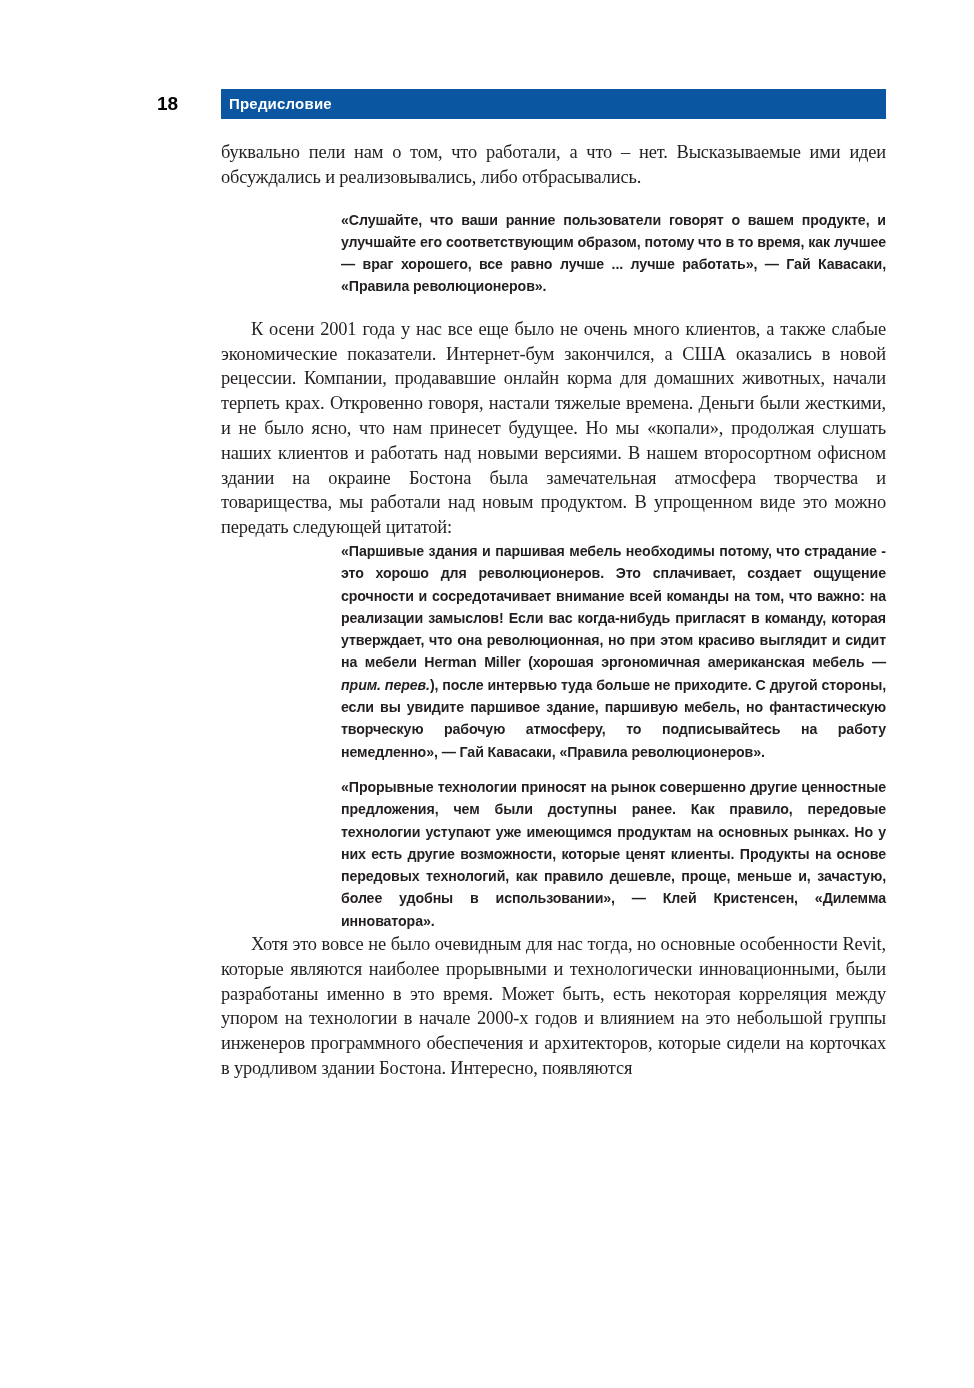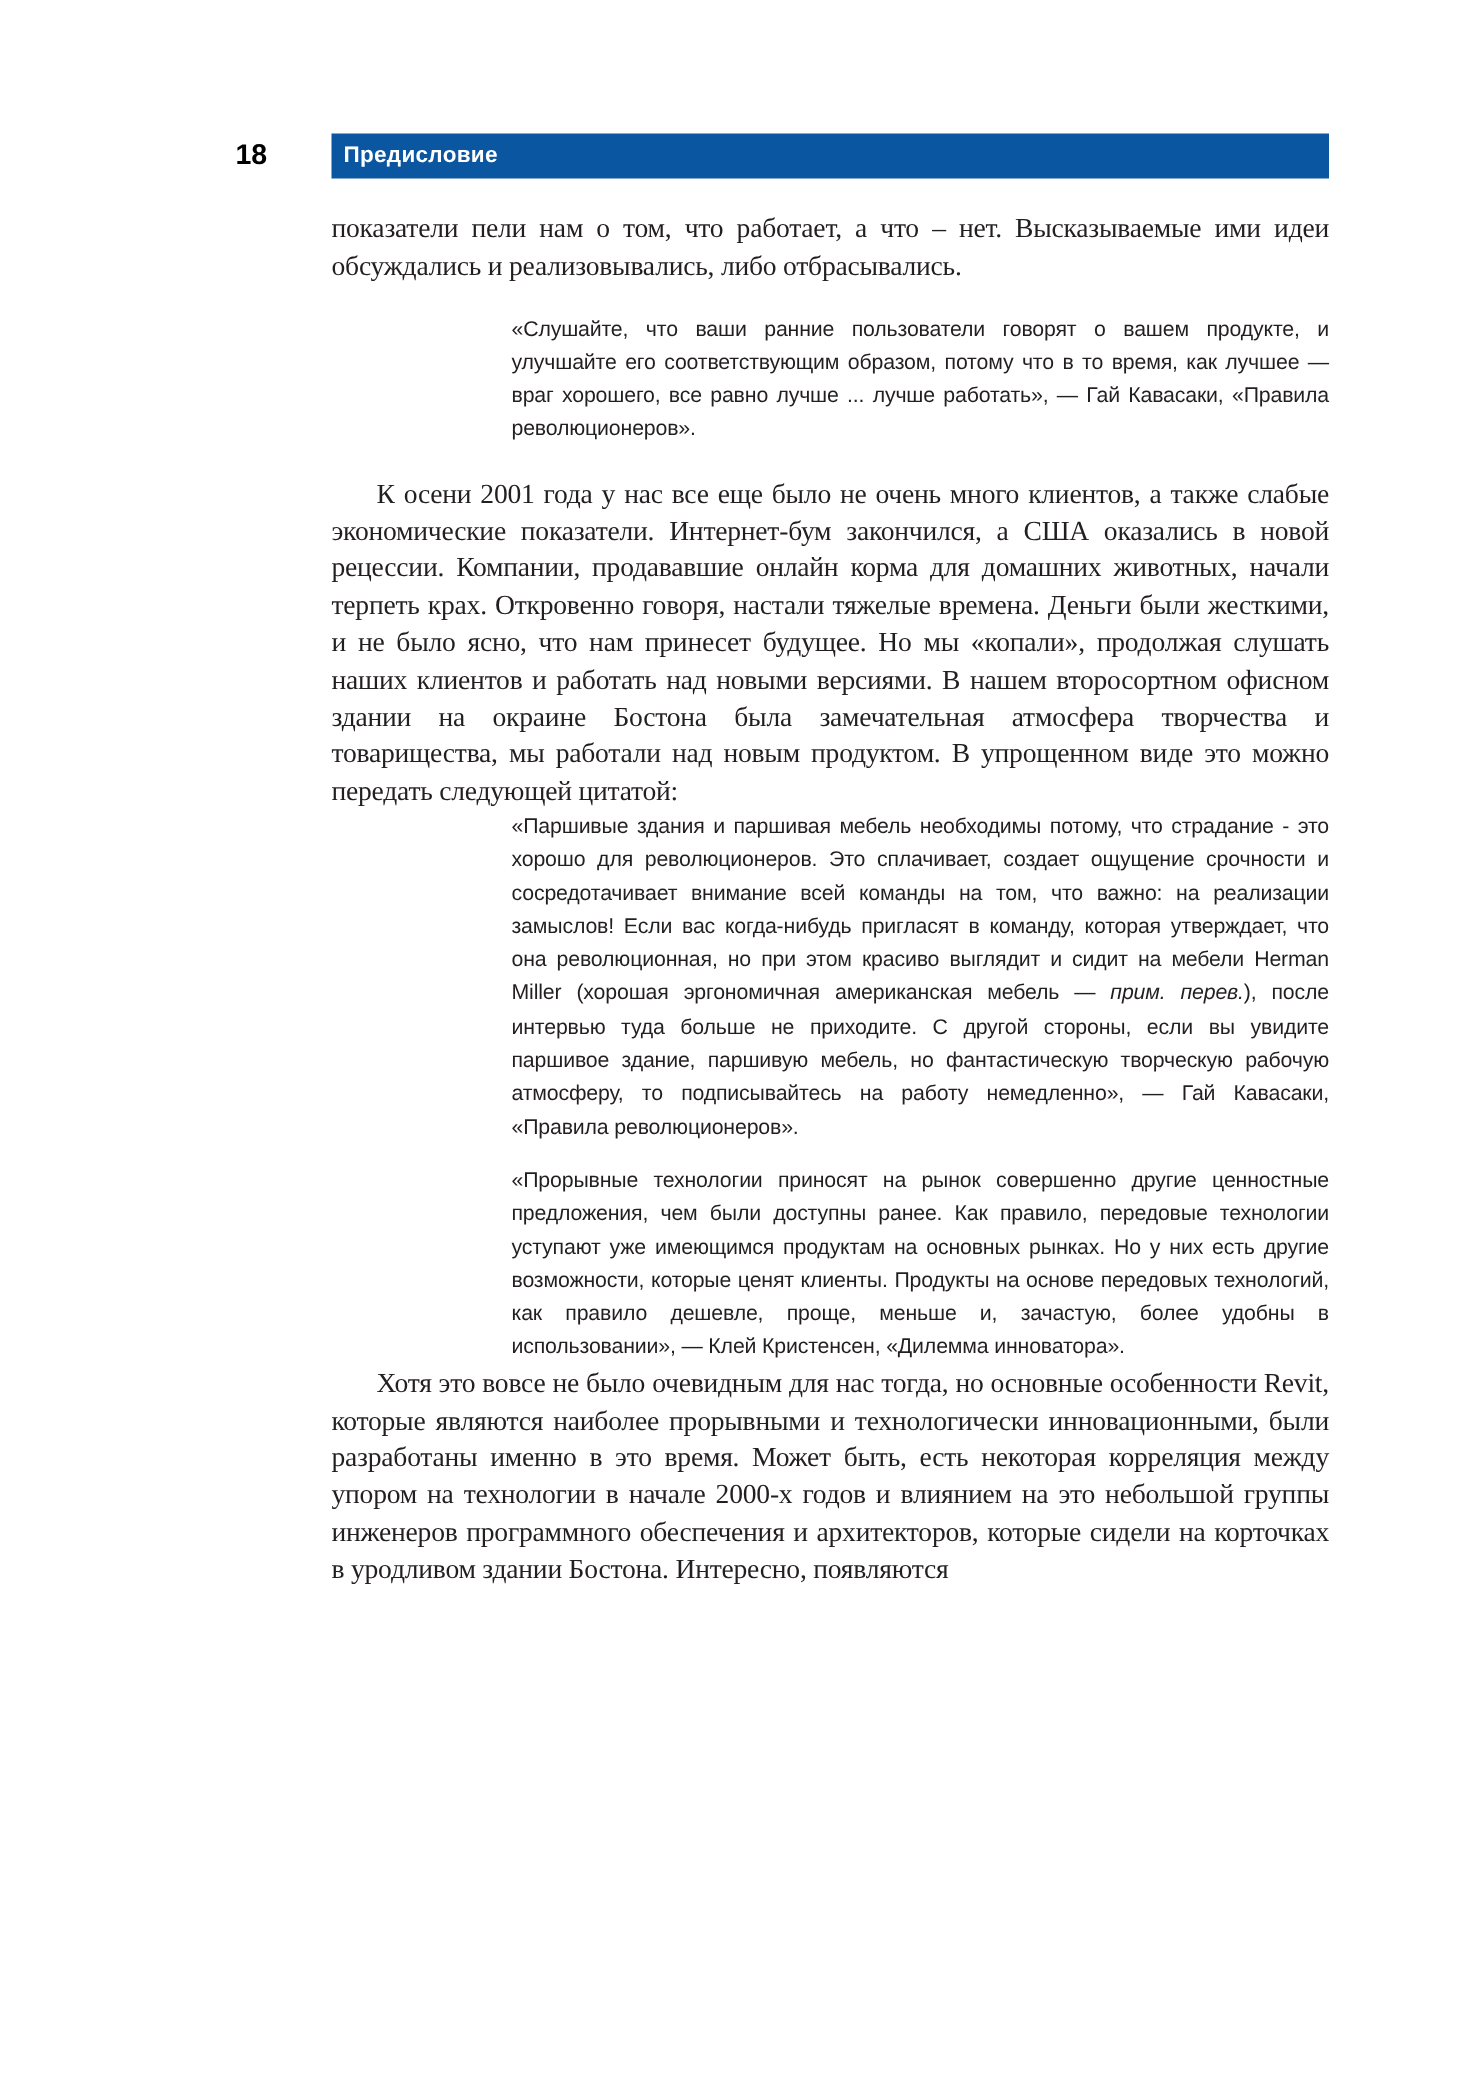--- a/index.html
+++ b/index.html
@@ -64,20 +64,21 @@
       text-indent: 30px;
     }
     .quote {
       margin-left: 120px;
       font-family: "Liberation Sans", sans-serif;
       font-size: 14.2px;
       line-height: 22.3px;
       text-align: justify;
       color: #231f20;
       letter-spacing: -0.1px;
+      font-weight: bold;
     }
     .quote em {
       font-style: italic;
     }
     .gap-after-para-1 { margin-bottom: 19px; }
     .gap-after-quote-1 { margin-bottom: 19px; }
     .gap-after-para-2 { }
     .gap-after-quote-2 { margin-bottom: 13px; }
     .gap-after-para-3 { margin-bottom: 20px; }
     .gap-after-quote-3 { }
@@ -85,21 +86,21 @@
 </head>
 <body>
 
 <div class="page-number">18</div>
 
 <div class="header-bar">
   <div class="header-title">Предисловие</div>
 </div>
 
 <div class="content">
-  <p class="para gap-after-para-1">показатели пели нам о том, что работает, а что – нет. Высказываемые ими идеи обсуждались и реализовывались, либо отбрасывались.</p>
+  <p class="para gap-after-para-1">буквально пели нам о том, что работали, а что – нет. Высказываемые ими идеи обсуждались и реализовывались, либо отбрасывались.</p>
 
   <div class="quote gap-after-quote-1">«Слушайте, что ваши ранние пользователи говорят о вашем продукте, и улучшайте его соответствующим образом, потому что в то время, как лучшее — враг хорошего, все равно лучше ... лучше работать», — Гай Кавасаки, «Правила революционеров».</div>
 
   <p class="para indent gap-after-para-2">К осени 2001 года у нас все еще было не очень много клиентов, а также слабые экономические показатели. Интернет-бум закончился, а США оказались в новой рецессии. Компании, продававшие онлайн корма для домашних животных, начали терпеть крах. Откровенно говоря, настали тяжелые времена. Деньги были жесткими, и не было ясно, что нам принесет будущее. Но мы «копали», продолжая слушать наших клиентов и работать над новыми версиями. В нашем второсортном офисном здании на окраине Бостона была замечательная атмосфера творчества и товарищества, мы работали над новым продуктом. В упрощенном виде это можно передать следующей цитатой:</p>
 
   <div class="quote gap-after-quote-2"><span>«Паршивые здания и паршивая мебель необходимы потому, что страдание - это хорошо для революционеров. Это сплачивает, создает ощущение срочности и сосредотачивает внимание всей команды на том, что важно: на реализации замыслов! Если вас когда-нибудь пригласят в команду, которая утверждает, что она революционная, но при этом красиво выглядит и сидит на мебели Herman Miller (хорошая эргономичная американская мебель — </span><em>прим. перев.</em><span>), после интервью туда больше не приходите. С другой стороны, если вы увидите паршивое здание, паршивую мебель, но фантастическую творческую рабочую атмосферу, то подписывайтесь на работу немедленно», — Гай Кавасаки, «Правила революционеров».</span></div>
 
 
   <div class="quote gap-after-quote-3">«Прорывные технологии приносят на рынок совершенно другие ценностные предложения, чем были доступны ранее. Как правило, передовые технологии уступают уже имеющимся продуктам на основных рынках. Но у них есть другие возможности, которые ценят клиенты. Продукты на основе передовых технологий, как правило дешевле, проще, меньше и, зачастую, более удобны в использовании», — Клей Кристенсен, «Дилемма инноватора».</div>
 

